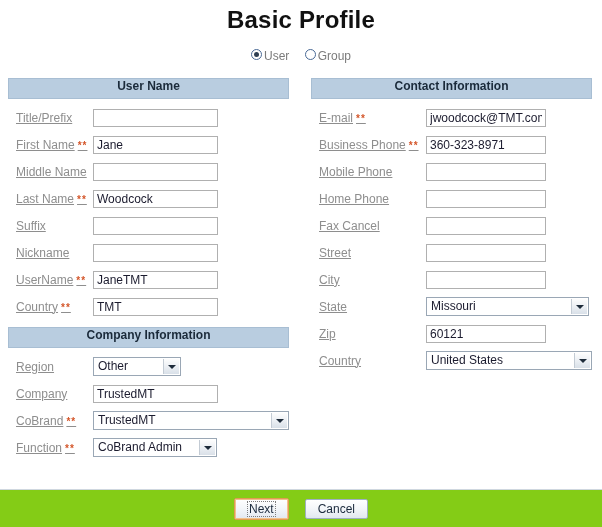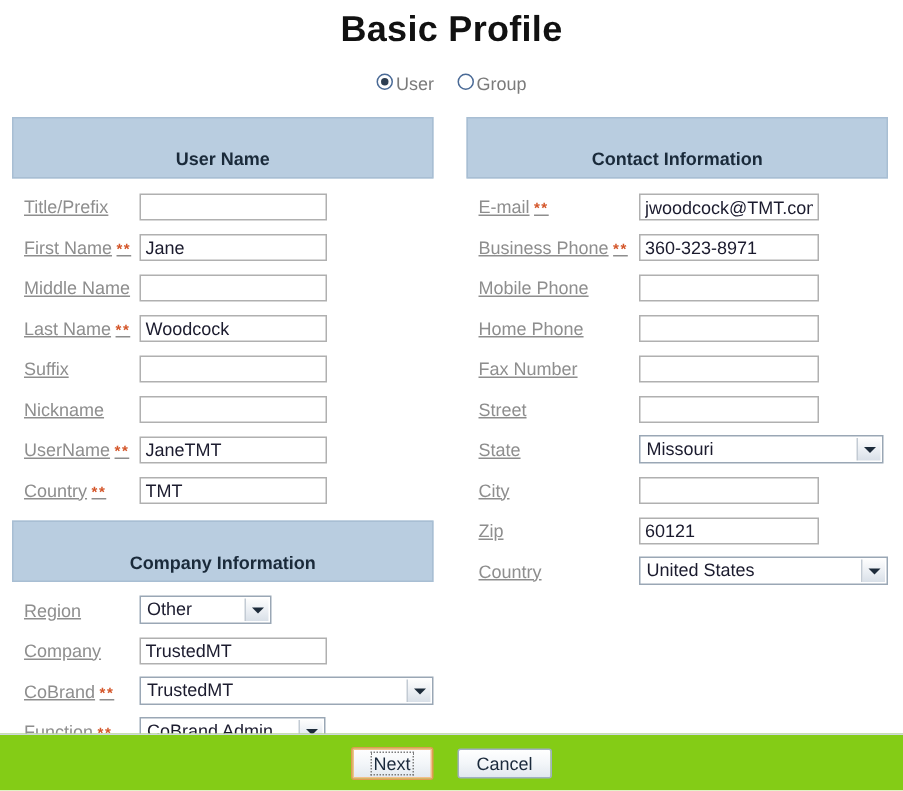--- a/index.html
+++ b/index.html
@@ -80,21 +80,21 @@
     flex: 0 0 281px;
   }
 
   
   .section-header {
     background: #b9cde0;
     color: #1a2a3a;
     font-weight: bold;
     font-size: 12px;
     text-align: center;
-    padding: 20px 0 5px 0;
+    padding: 0 0 5px 0;
     border: 1px solid #a8bed3;
     box-sizing: border-box;
     margin-bottom: 5px;
   }
   .section-header.tight-top {
     margin-top: 7px;
   }
 
   
   .form-row {
@@ -331,40 +331,40 @@
       <span class="field-label"><span>Mobile Phone</span></span>
       <input class="txt w-right" type="text" value="" style="">
     </div>
 
     <div class="form-row">
       <span class="field-label"><span>Home Phone</span></span>
       <input class="txt w-right" type="text" value="" style="">
     </div>
 
     <div class="form-row">
-      <span class="field-label"><span>Fax Number</span></span>
+      <span class="field-label"><span>Fax Cancel</span></span>
       <input class="txt w-right" type="text" value="" style="">
     </div>
 
     <div class="form-row">
       <span class="field-label"><span>Street</span></span>
+      <input class="txt w-right" type="text" value="" style="">
+    </div>
+
+    <div class="form-row">
+      <span class="field-label"><span>City</span></span>
       <input class="txt w-right" type="text" value="" style="">
     </div>
 
     <div class="form-row">
       <span class="field-label"><span>State</span></span>
       <span class="sel sel-state">
         <span class="sel-text">Missouri</span>
         <span class="sel-btn"></span>
       </span>
-    </div>
-
-    <div class="form-row">
-      <span class="field-label"><span>City</span></span>
-      <input class="txt w-right" type="text" value="" style="">
     </div>
 
     <div class="form-row">
       <span class="field-label"><span>Zip</span></span>
       <input class="txt w-right" type="text" value="60121" style="">
     </div>
 
     <div class="form-row">
       <span class="field-label"><span>Country</span></span>
       <span class="sel sel-country">

